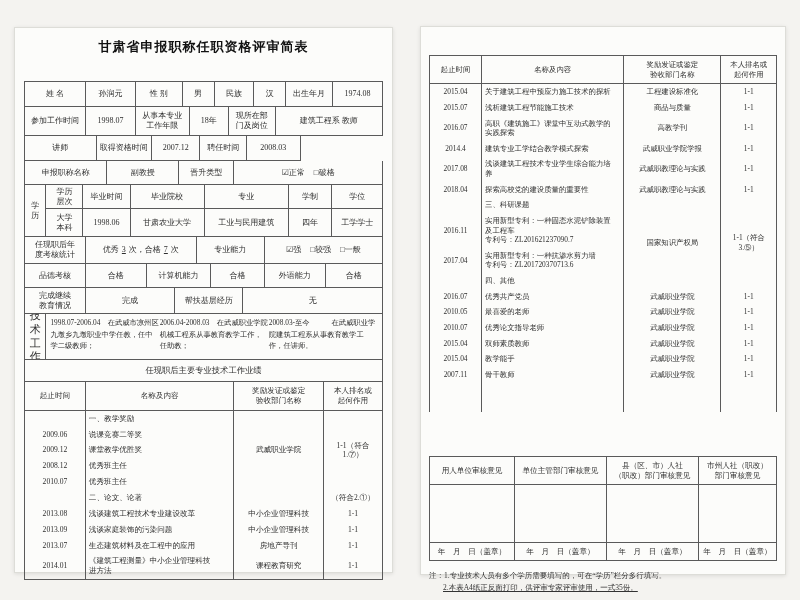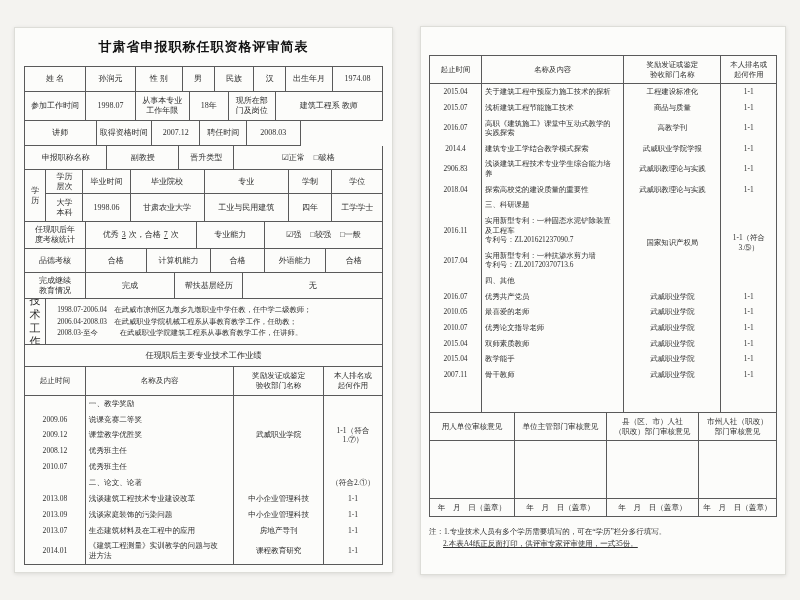--- a/index.html
+++ b/index.html
@@ -1,44 +1,44 @@
 <!DOCTYPE html>
 <html><head>
 <meta charset="utf-8">
 <style>
   html,body{margin:0;padding:0;}
   body{width:800px;height:600px;background:#f4f3f0;font-family:"Liberation Serif",serif;color:#2e2e2e;position:relative;overflow:hidden;}
   .page{position:absolute;background:#fcfcfa;border:1px solid #ddddd8;box-shadow:0 1px 4px rgba(0,0,0,.10);box-sizing:border-box;}
   #page1{left:14px;top:27px;width:379px;height:546px;padding:6px 9px;}
   #page2{left:420px;top:26px;width:366px;height:549px;padding:28px 8px 6px 8px;}
-  .title{text-align:center;font-family:"Liberation Sans",sans-serif;font-weight:bold;font-size:13px;letter-spacing:1px;margin:4px 0 10px 0;color:#111;}
+  .title{text-align:center;font-family:"Liberation Sans",sans-serif;font-weight:bold;font-size:13px;letter-spacing:1px;margin:4px 0 25px 0;color:#111;}
   
   .itable{border-top:1px solid #5a5a5a;border-left:1px solid #5a5a5a;font-size:8px;}
   .irow{display:flex;}
   .c{box-sizing:border-box;border-right:1px solid #5a5a5a;border-bottom:1px solid #5a5a5a;display:flex;align-items:center;justify-content:center;text-align:center;padding:1px 2px;white-space:pre-line;line-height:1.25;overflow:hidden;}
   .col{display:flex;flex-direction:column;}
   .opts{gap:9px;}
   .opt{white-space:nowrap;}
   .u{text-decoration:underline;padding:0 3px;}
-  .career-txt{font-size:7.3px;line-height:1.6;padding:3px 4px;align-items:flex-start;flex-direction:column;justify-content:center;margin-left:7px;}
+  .career-txt{font-size:7.3px;line-height:1.6;padding:3px 4px;align-items:flex-start;flex-direction:row;justify-content:center;}
   .career-txt div{text-align:left;width:100%;}
   
   table.ach{width:100%;border-collapse:collapse;border:1px solid #5a5a5a;font-size:7.6px;table-layout:fixed;}
   table.ach td{box-sizing:border-box;overflow:hidden;}
   table.ach .ttl td{border:1px solid #5a5a5a;text-align:center;padding:5px 2px;font-size:8.3px;}
   table.ach thead td.h{border:1px solid #5a5a5a;text-align:center;padding:4px 2px;white-space:pre-line;line-height:1.3;}
   table.ach tbody td{border-left:1px solid #5a5a5a;border-right:1px solid #5a5a5a;border-top:none;border-bottom:none;padding:3px 3px;vertical-align:middle;line-height:1.3;}
   td.c-date{text-align:center;}
   td.c-content{text-align:left;white-space:pre-line;}
   td.c-dept,td.c-rank{text-align:center;white-space:pre-line;}
   tr.filler td{height:30px;}
   #page2 table.ach{font-size:7.4px;}
   #page2 table.ach{border-bottom:none;}
   
-  .audit{border-top:1px solid #5a5a5a;border-left:1px solid #5a5a5a;font-size:7.6px;}
+  .audit{border-top:1px solid #5a5a5a;border-left:1px solid #5a5a5a;font-size:7.6px;margin-top:44px;}
   .audit .c{line-height:1.35;}
   .notes{margin-top:9px;font-size:7.5px;line-height:1.6;color:#333;}
   .notes .n2{padding-left:14px;text-decoration:underline;}
 </style>
 </head>
 <body>
 
 <div class="page" id="page1">
   <div class="title">甘肃省申报职称任职资格评审简表</div>
 
@@ -215,21 +215,21 @@
           <td class="c-rank">1-1</td>
         </tr>
         <tr>
           <td class="c-date">2013.07</td>
           <td class="c-content">生态建筑材料及在工程中的应用</td>
           <td class="c-dept">房地产导刊</td>
           <td class="c-rank">1-1</td>
         </tr>
         <tr>
           <td class="c-date">2014.01</td>
-          <td class="c-content">《建筑工程测量》实训教学的问题与改
+          <td class="c-content">《建筑工程测量》中小企业管理科技
 进方法</td>
           <td class="c-dept">课程教育研究</td>
           <td class="c-rank">1-1</td>
         </tr>
       </tbody>
   </table>
 </div>
 
 <div class="page" id="page2">
   <table class="ach">
@@ -269,21 +269,21 @@
           <td class="c-dept">高教学刊</td>
           <td class="c-rank">1-1</td>
         </tr>
         <tr>
           <td class="c-date">2014.4</td>
           <td class="c-content">建筑专业工学结合教学模式探索</td>
           <td class="c-dept">武威职业学院学报</td>
           <td class="c-rank">1-1</td>
         </tr>
         <tr>
-          <td class="c-date">2906.83</td>
+          <td class="c-date">2017.08</td>
           <td class="c-content">浅谈建筑工程技术专业学生综合能力培
 养</td>
           <td class="c-dept">武威职教理论与实践</td>
           <td class="c-rank">1-1</td>
         </tr>
         <tr>
           <td class="c-date">2018.04</td>
           <td class="c-content">探索高校党的建设质量的重要性</td>
           <td class="c-dept">武威职教理论与实践</td>
           <td class="c-rank">1-1</td>

